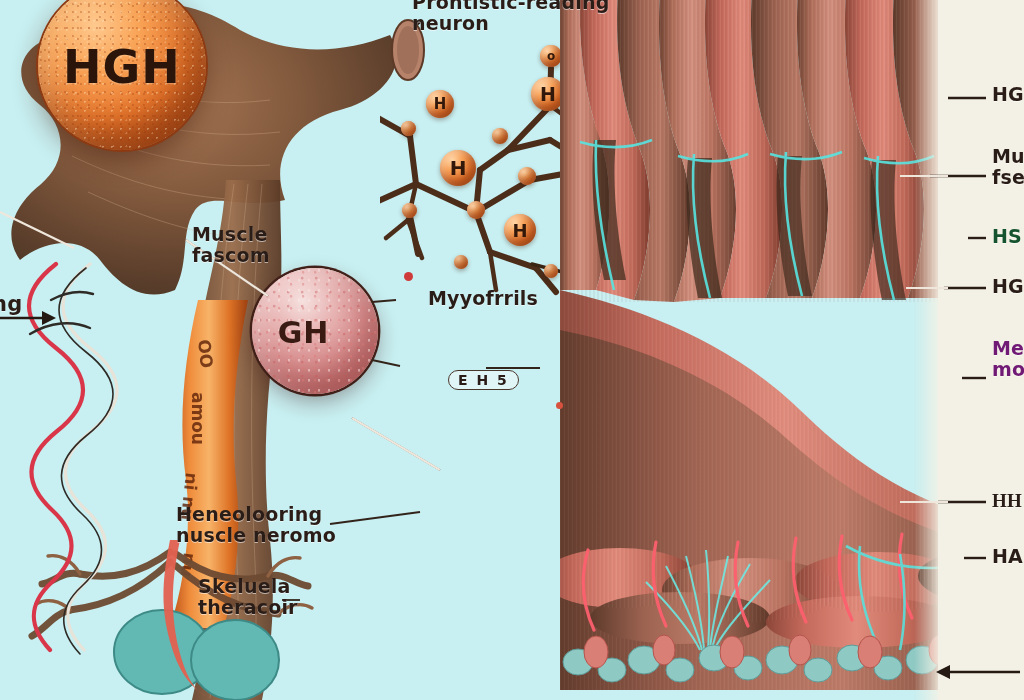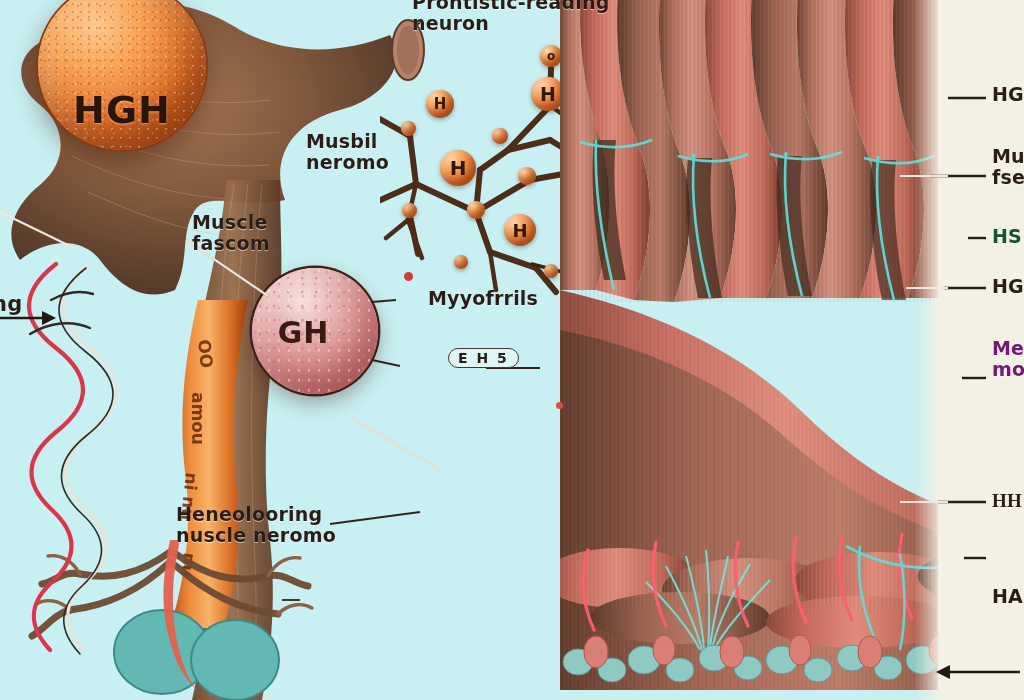--- a/index.html
+++ b/index.html
@@ -43,23 +43,22 @@
     position:absolute;inset:0;border-radius:50%;opacity:.55;
     background-image:
       radial-gradient(circle at 20% 30%, rgba(255,235,200,.7) .8px, transparent 1.2px),
       radial-gradient(circle at 62% 18%, rgba(160,60,12,.6) .8px, transparent 1.2px),
       radial-gradient(circle at 80% 64%, rgba(255,220,175,.55) .8px, transparent 1.2px),
       radial-gradient(circle at 36% 78%, rgba(150,55,10,.55) .9px, transparent 1.3px);
     background-size:9px 9px,11px 11px,13px 13px,8px 8px;
   }
   #hgh-label{
     left:38px;top:40px;width:168px;text-align:center;
-    font-size:38px;font-weight:800;color:#2b1409;letter-spacing:1px;
+    font-size:46px;font-weight:800;color:#2b1409;letter-spacing:1px;
     text-shadow:0 1px 2px rgba(255,200,150,.6);
-    margin-top:48px;
   }
 
   #gh-sphere{
     left:252px;top:268px;width:126px;height:126px;border-radius:50%;
     background:
       radial-gradient(circle at 40% 26%, #f6e2e0 0%, #e9b9b8 24%, #d98f8f 52%, #c06c6c 78%, #a85454 100%);
     box-shadow:0 0 0 2.4px #402018, 0 8px 20px rgba(60,20,20,.38), inset -10px -14px 26px rgba(140,60,60,.45), inset 8px 8px 20px rgba(255,240,238,.5);
   }
   #gh-sphere .grain{
     position:absolute;inset:0;border-radius:50%;opacity:.6;
@@ -441,45 +440,45 @@
   </svg>
 
   <svg class="abs" style="left:330px;top:8px;" width="110" height="80">
     <ellipse cx="78" cy="42" rx="16" ry="30" fill="#b6826a" stroke="#5d3a28" stroke-width="2"></ellipse>
     <ellipse cx="78" cy="42" rx="11" ry="24" fill="#a0705a"></ellipse>
   </svg>
 
   <div class="abs lbl lg" style="left:412px;top:-8px;">Prontistic-reading
 neuron</div>
 
-  <div class="abs lbl lg" style="left:306px;top:131px;">Musbil
-neromo</div>
-
-  <div class="abs lbl lg" style="left:192px;top:212px;">Muscle
+
+  <div class="abs lbl lg" style="left:192px;top:224px;">Muscle
 fascom</div>
 
   <div class="abs lbl lg" style="left:428px;top:288px;">Myyofrrils</div>
 
 
   <div class="abs lbl lg" style="left:176px;top:504px;">Heneolooring
 nuscle neromo</div>
 
+  <div class="abs lbl lg" style="left:198px;top:576px;">Skeluela
+theracoir</div>
 
   <div class="abs lbl xl" style="left:-8px;top:293px;">ng</div>
 
-  <div class="abs pill" style="left:448px;top:348px;">E H 5</div>
+  <div class="abs pill" style="left:448px;top:370px;">E H 5</div>
 
   <div id="right-panel-labels">
       <div class="abs lbl lg" style="left: 992px; top: 84px; color: rgb(42, 29, 24);">HG</div>
       <div class="abs lbl lg" style="left: 992px; top: 146px; color: rgb(42, 29, 24);">Mu
 fse</div>
       <div class="abs lbl lg" style="left: 992px; top: 226px; color: #14532d;">HS</div>
       <div class="abs lbl lg" style="left: 992px; top: 276px; color: rgb(42, 29, 24);">HG</div>
       <div class="abs lbl lg" style="left: 992px; top: 338px; color: #701a75;">Me
 mo</div>
       <div class="abs lbl lg" style="left: 992px; top: 490px; color: rgb(42, 29, 24); font-family: Liberation Serif, serif;">HH</div>
-      <div class="abs lbl lg" style="left: 992px; top: 546px; color: rgb(42, 29, 24); margin-top: 40px;">HA</div>
+      <div class="abs lbl lg" style="left: 992px; top: 546px; color: rgb(42, 29, 24);">HA</div>
     </div>
 
   <div class="abs" style="left:404px;top:272px;width:9px;height:9px;border-radius:50%;background:#cf3b3b;"></div>
   <div class="abs" style="left:556px;top:402px;width:7px;height:7px;border-radius:50%;background:#d6523f;"></div>
 
 </div>
 
 </body></html>

